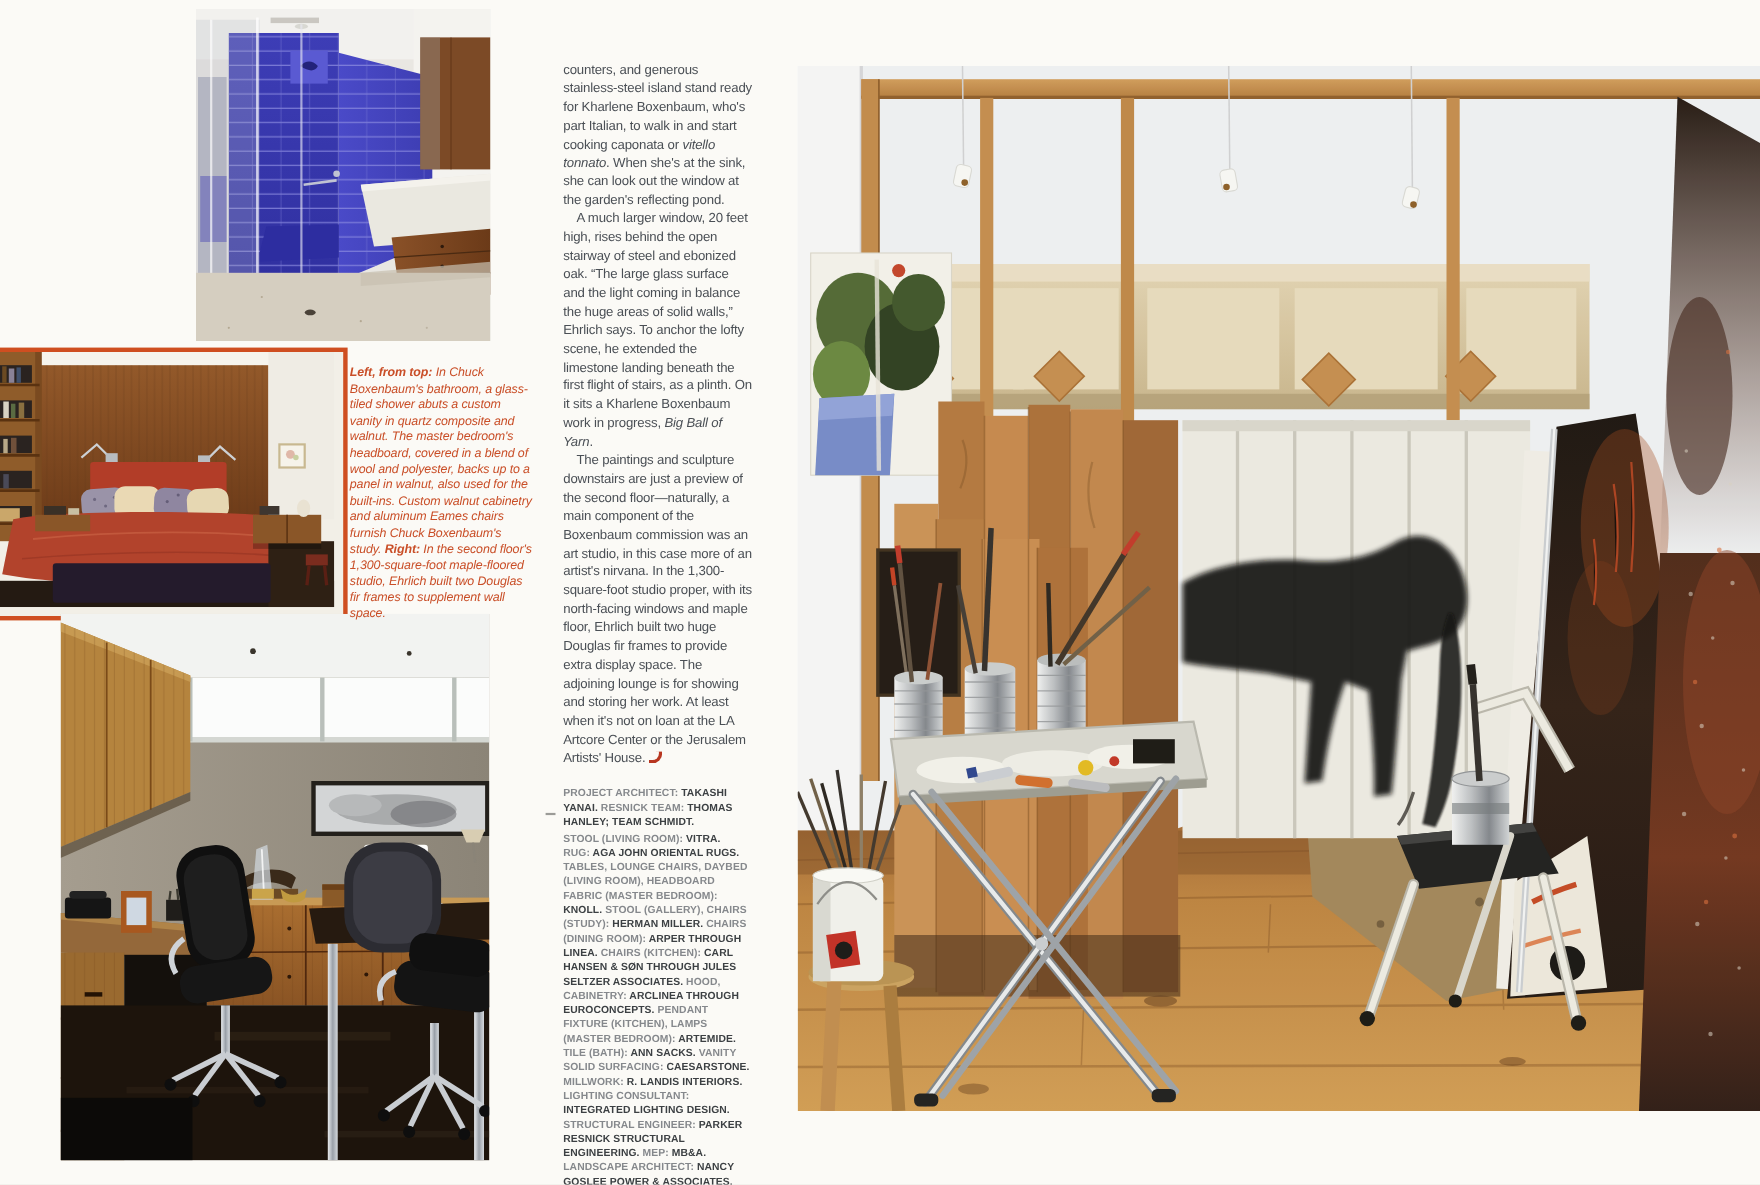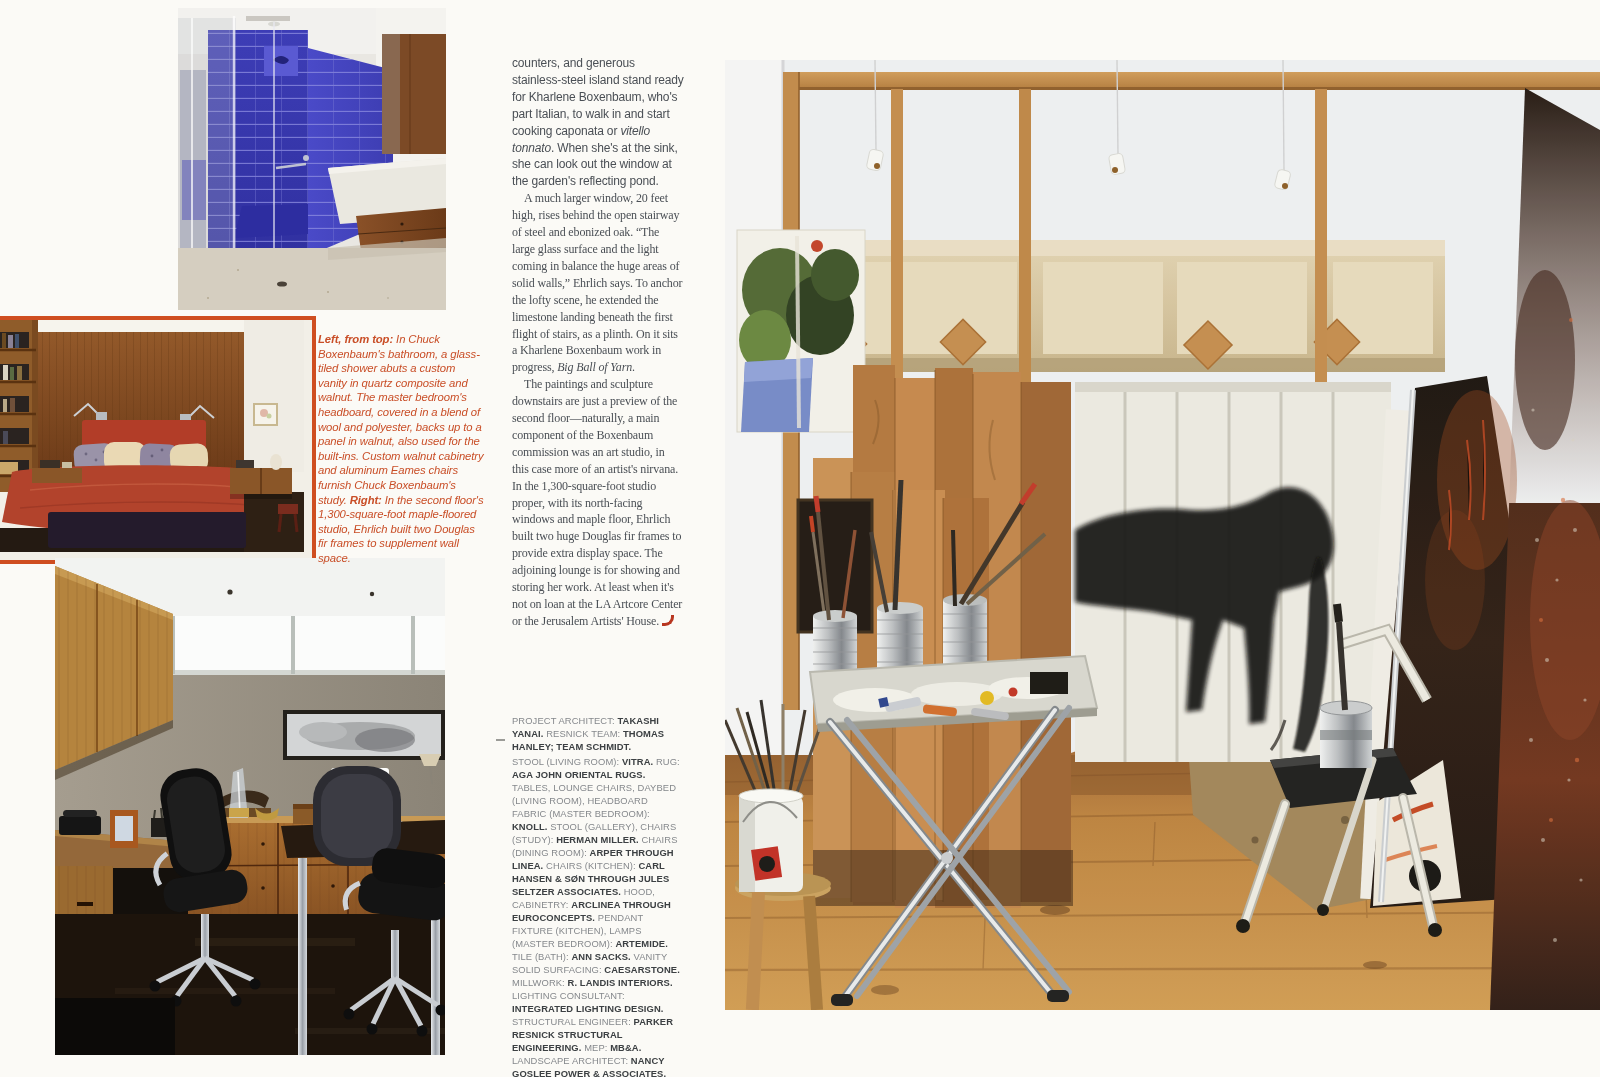--- a/index.html
+++ b/index.html
@@ -4,35 +4,35 @@
 <style>
   html,body{margin:0;padding:0;background:#e8e6e0;}
   #page{position:relative;width:1600px;height:1077px;background:#fbfaf6;overflow:hidden;
         font-family:"Liberation Sans",sans-serif;}
   .photo{position:absolute;overflow:hidden;}
   .photo svg{display:block;}
   
   #article-body{position:absolute;left:512px;top:55px;width:172px;color:#4a4f55;
     font-size:12px;line-height:16.9px;letter-spacing:-0.15px;}
   #article-body p{margin:0;}
-  #article-body p.ind{text-indent:12px;font-family:Liberation Serif, serif;}
+  #article-body p.ind{text-indent:12px;}
   .it{font-style:italic;}
   .b{font-weight:bold;margin-top:23px;}
   .endmark{display:inline-block;width:9px;height:8px;margin-left:3px;
     border-bottom:3.5px solid #b83620;border-right:3.5px solid #b83620;
     border-bottom-right-radius:9px;transform:translateY(1px);}
   
   #caption{position:absolute;left:318px;top:332px;width:166px;color:#c94e27;
     font-size:11.3px;line-height:14.6px;font-style:italic;letter-spacing:-0.1px;}
   
   .credits{position:absolute;left:512px;width:170px;font-size:9.4px;line-height:13px;
     letter-spacing:0.1px;color:#85888c;}
   #credits-team{top:714px;}
   #credits-sources{top:755px;}
-  .clabel{color:#85888c;font-weight:normal;}
+  .clabel{color:#85888c;font-weight:bold;}
   .cvalue{color:#3c4043;font-weight:bold;}
   .margin-dash{position:absolute;left:496px;top:739px;width:9px;height:2px;background:#9b9b97;}
   
   #bedroom-frame{position:absolute;left:-14px;top:316px;width:322px;height:240px;
      border:4px solid #cf4e20;background:#f2efe7;}
 </style>
 </head>
 <body>
 
 <div id="page">

